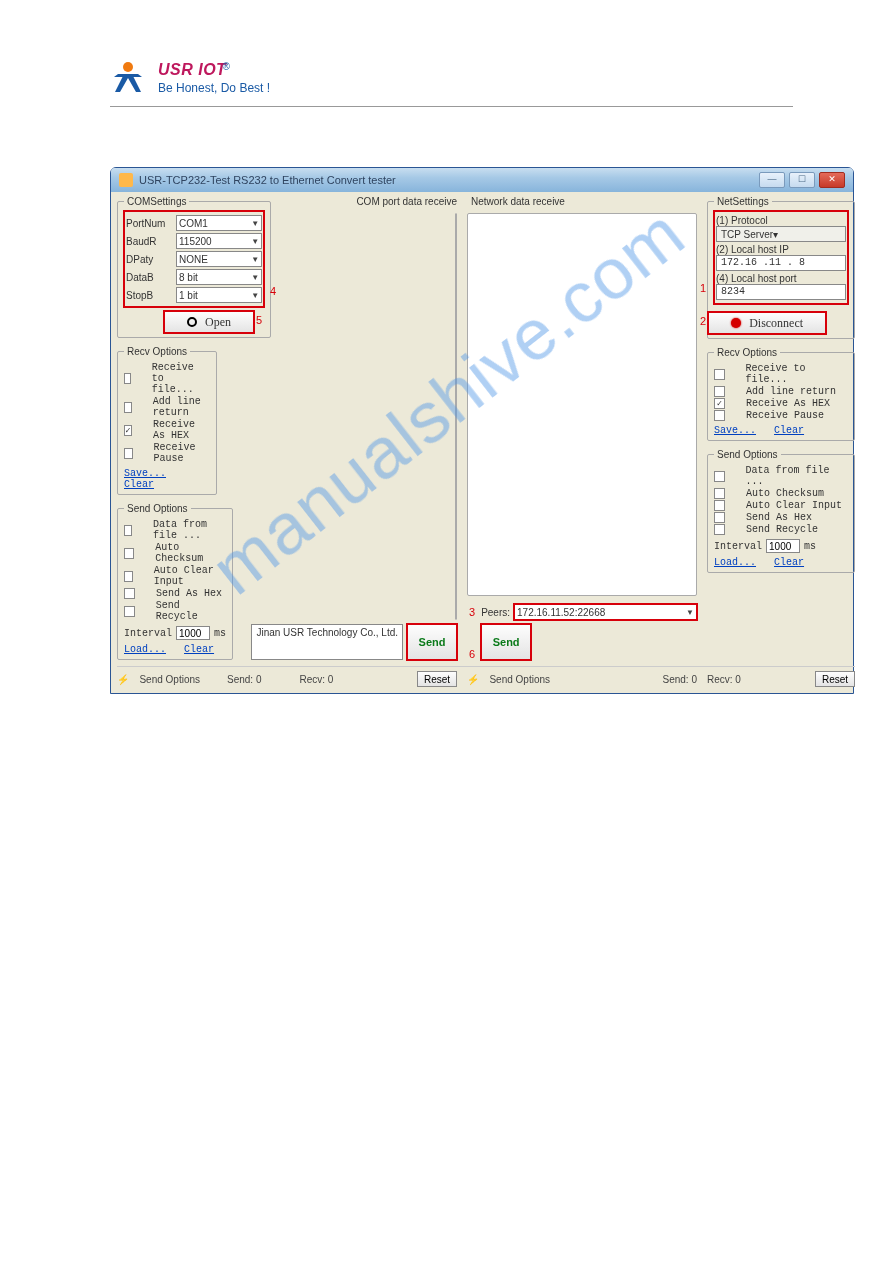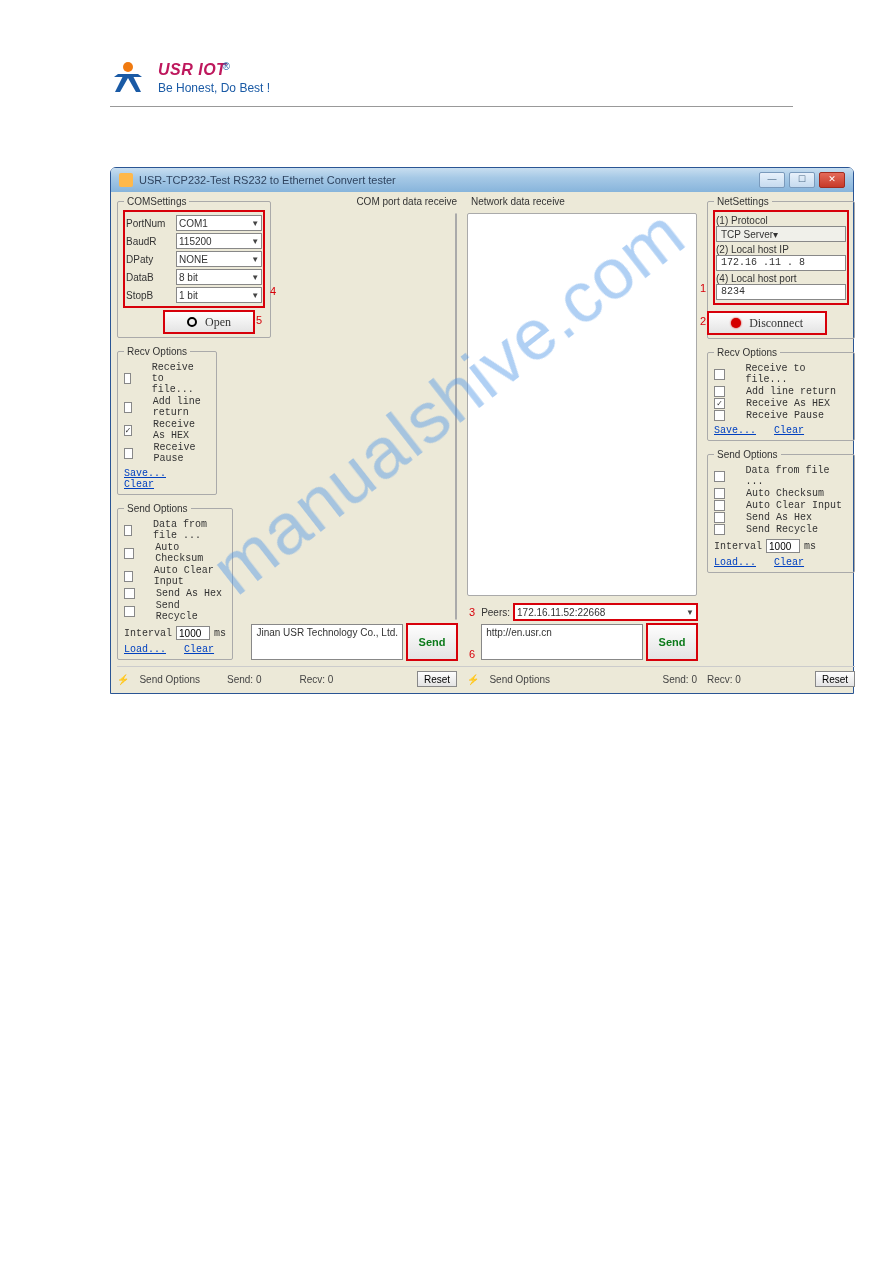--- a/index.html
+++ b/index.html
@@ -360,21 +360,20 @@
         <div class="peers-row">
           <span class="num-callout">3</span>
           <span>Peers:</span>
           <div class="sel red-box">
             <span>172.16.11.52:22668</span>
               <span class="arrow">▼</span>
           </div>
         </div>
         <div class="send-row">
           <span class="num-callout" style="align-self:flex-end;">6</span>
-          <div class="send-text">http://en.usr.cn</div>
           <button class="send-btn red-box">Send</button>
         </div>
       </div>
 
       <div class="right-col">
         <fieldset class="grp">
           <legend>NetSettings</legend>
           <div class="red-box" style="padding:2px;">
             <div class="net-row">
               <div>(1) Protocol</div>

